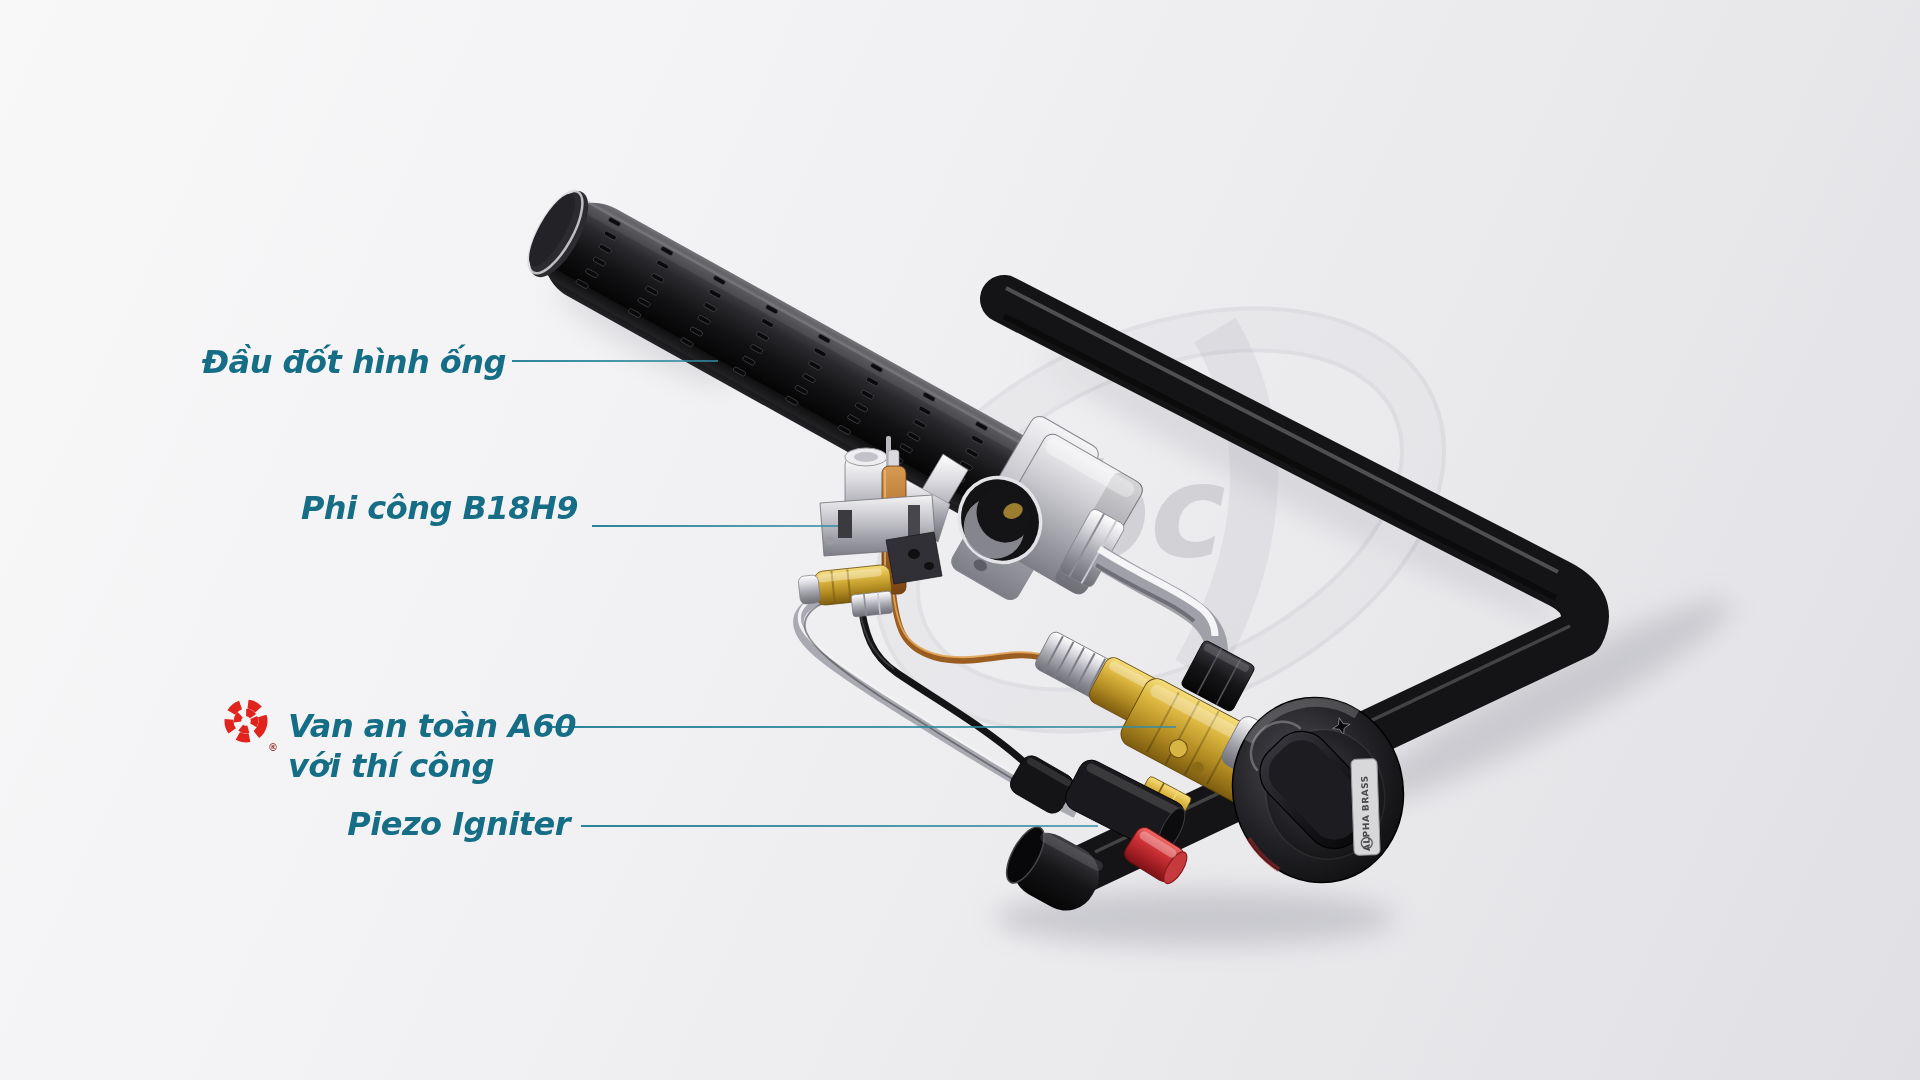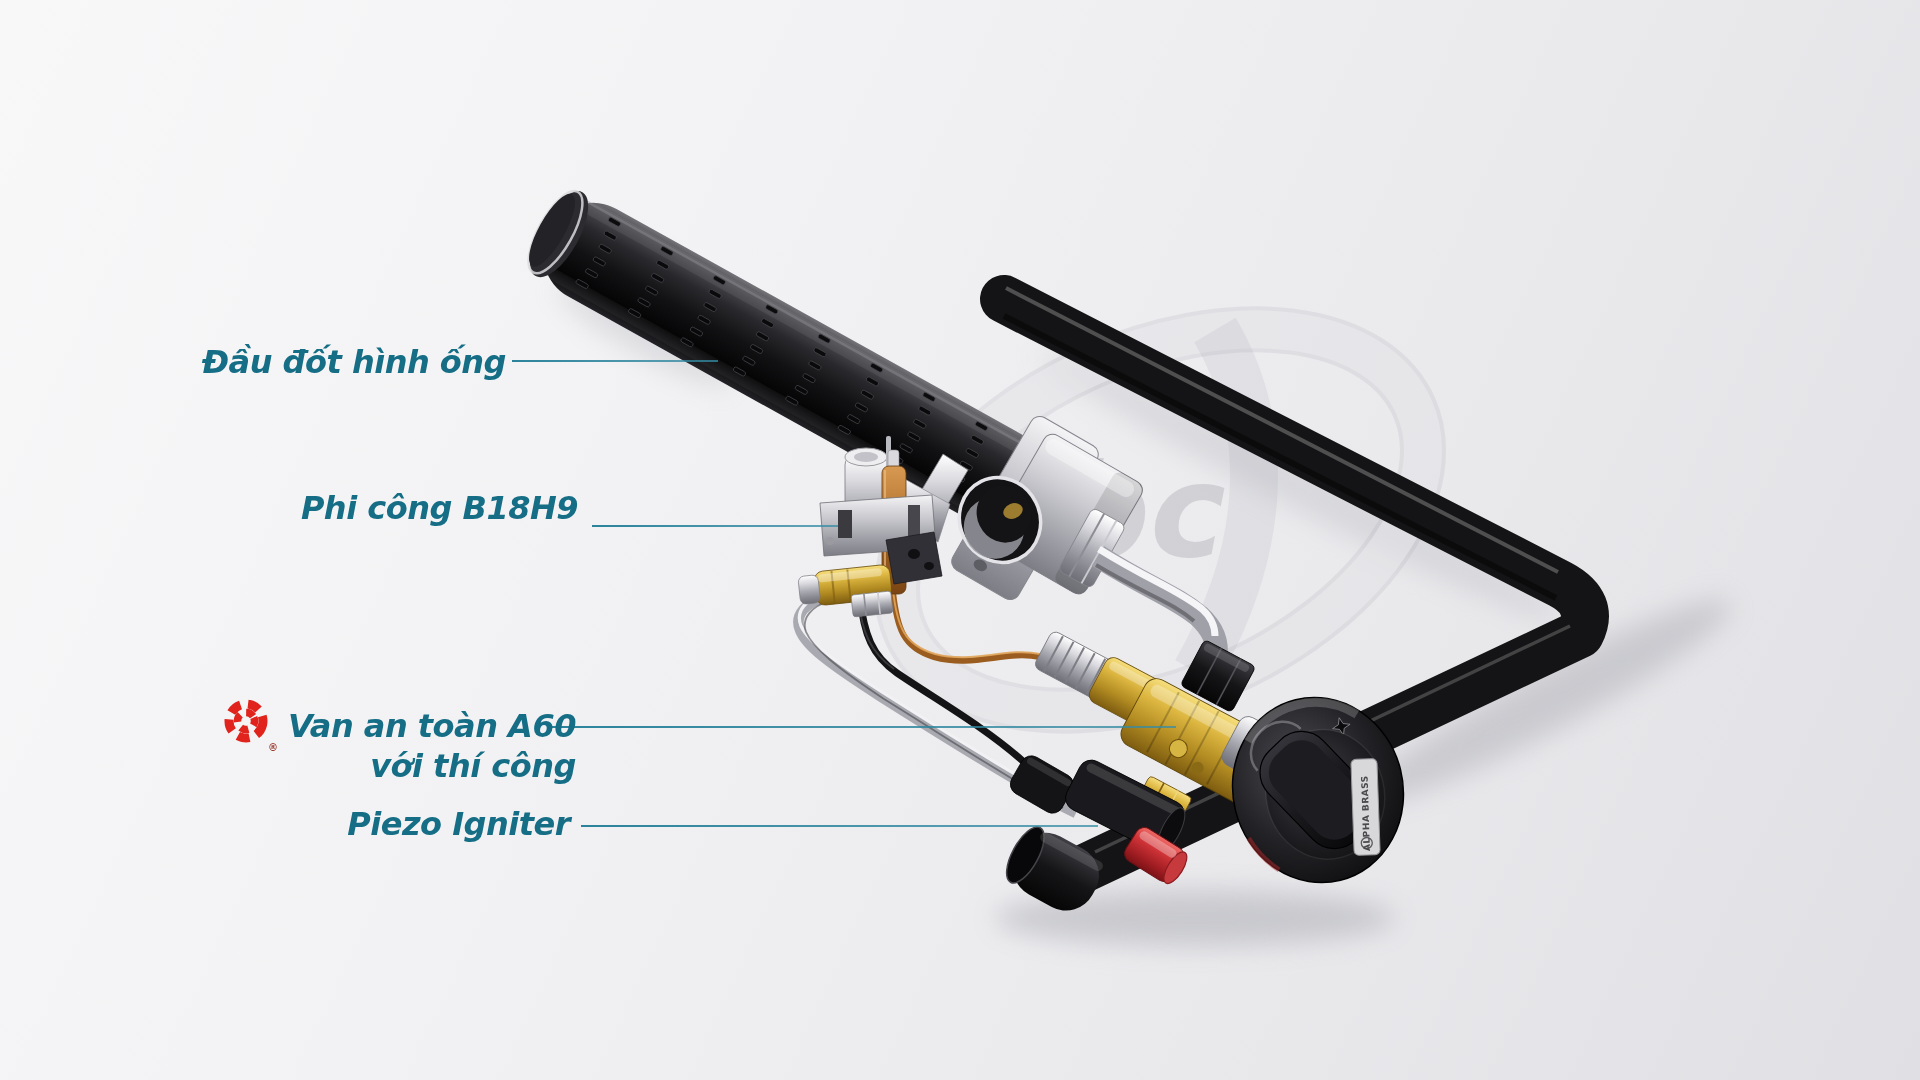--- a/index.html
+++ b/index.html
@@ -333,20 +333,20 @@
 
   <div class="leader" style="left:512px;top:360px;width:206px;"></div>
   <div class="leader" style="left:592px;top:525px;width:246px;"></div>
   <div class="leader" style="left:548px;top:726px;width:628px;"></div>
   <div class="leader" style="left:581px;top:825px;width:517px;"></div>
 
   <div class="callout right-align" style="right:1414px;top:342px;">Đầu đốt hình ống</div>
 
   <div class="callout right-align" style="right:1342px;top:488px;">Phi công B18H9</div>
 
-  <div class="callout" style="left:288px;top:706px;text-align:right;">
+  <div class="callout" style="left:288px;top:706px;">
     <div>Van an toàn A60</div>
     <div>với thí công</div>
   </div>
 
   <div class="callout right-align" style="right:1350px;top:804px;">Piezo Igniter</div>
 
 </div>
 
 </body></html>

